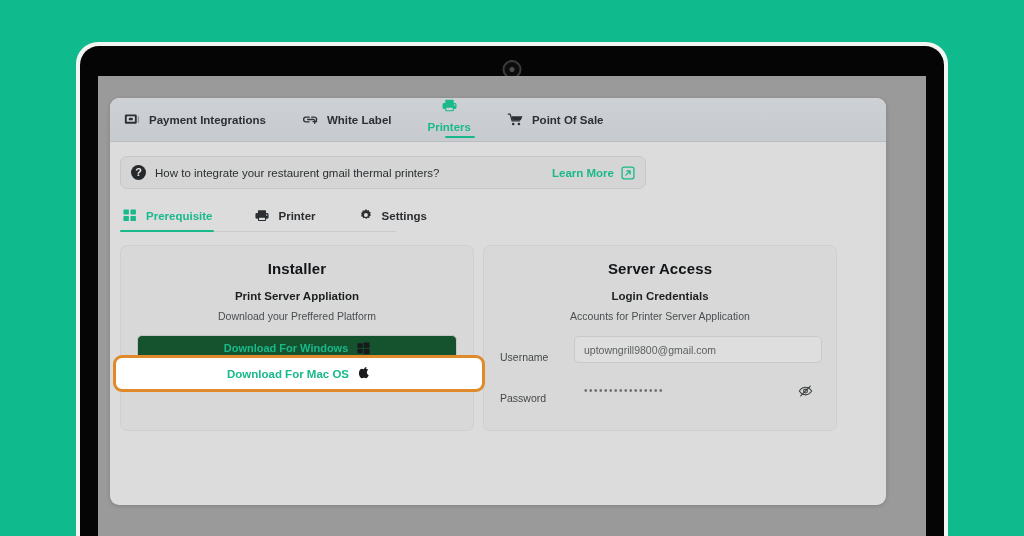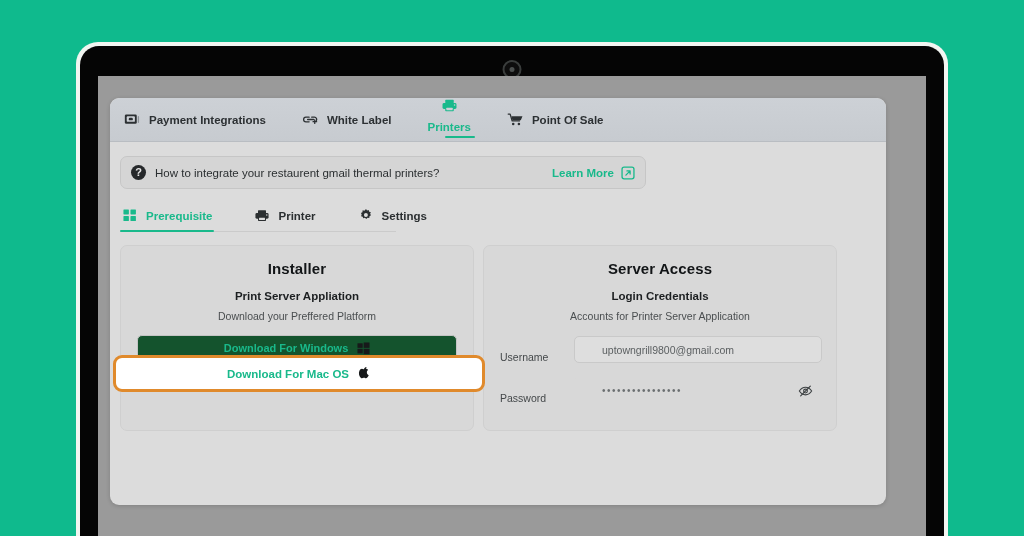--- a/index.html
+++ b/index.html
@@ -216,21 +216,21 @@
     font-size: 10.5px;
     color: #44484a;
     flex: none;
   }
   .cred-field {
     width: 248px; height: 27px;
     background: #dedede;
     border: 1px solid #c9c9c9;
     border-radius: 5px;
     display: flex; align-items: center;
-    padding: 0 27px;
+    padding: 0 9px;
     font-size: 10.5px;
     color: #5c6062;
     position: relative;
   }
   .cred-field.borderless { border-color: transparent; background: #d8d8d8; }
   .dots { letter-spacing: 1.5px; color: #6b6f71; font-size: 10px; }
   #eye-toggle {
     position: absolute; right: 8px; top: 50%;
     transform: translateY(-50%);
     width: 15px; height: 15px; cursor: pointer;

